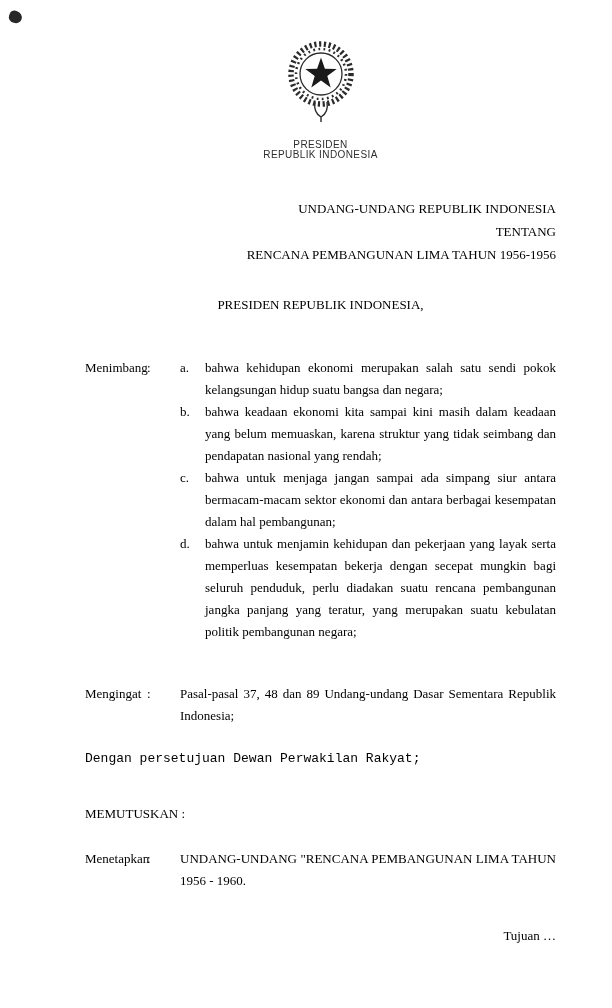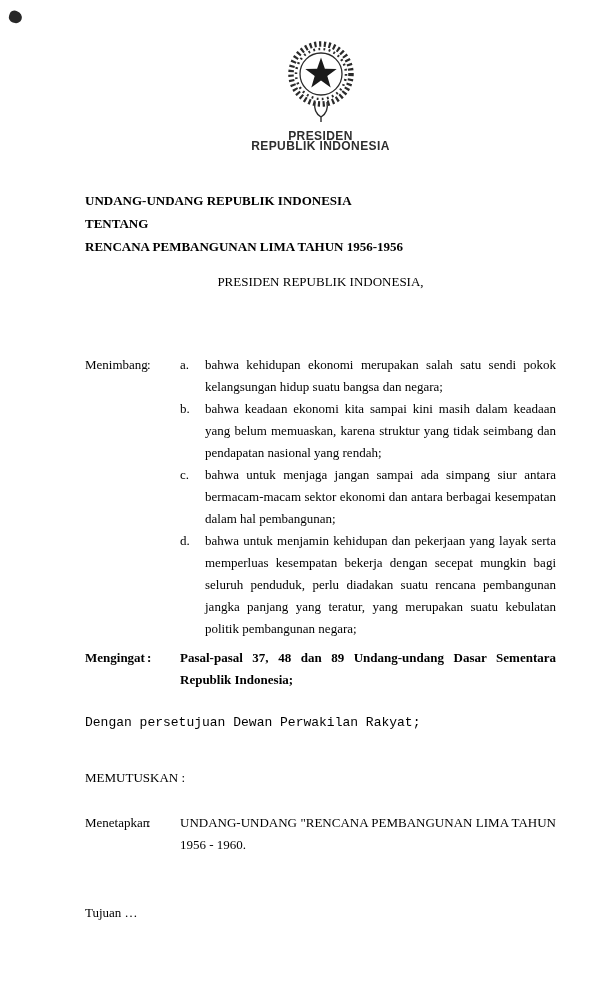--- a/index.html
+++ b/index.html
@@ -25,54 +25,52 @@
     border-radius: 40% 55% 50% 45%;
     transform: rotate(18deg);
     opacity: 0.9;
   }
   .content {
     padding: 0 56px 0 85px; 
   }
   .header { text-align: center; padding-top: 36px; }
   .emblem { display: inline-block; line-height: 0; }
   .emblem-label {
-    margin-top: 4px;
+    margin-top: 12px;
     font-family: "Liberation Sans", sans-serif;
-    font-size: 12px;
+    font-size: 10px;
     line-height: 9.5px;
     letter-spacing: 0.4px;
     color: #2e2e2e;
-    font-weight: bold;
   }
   .title-block {
     margin-top: 38px;
-    text-align: left;
+    text-align: right;
     line-height: 23px;
-    font-weight: bold;
   }
   .salutation {
-    margin-top: 16px;
+    margin-top: 31px;
     text-align: center;
   }
   .clause {
     display: flex;
     line-height: 22px;
   }
   .clause-label { width: 62px; flex: none; }
   .clause-colon { width: 33px; flex: none; }
   .clause-body  { flex: 1; text-align: justify; }
-  .clause-menimbang  { margin-top: 64px; justify-content: space-between; }
-  .clause-mengingat  { margin-top: 7px; font-weight: bold; }
+  .clause-menimbang  { margin-top: 44px; justify-content: space-between; }
+  .clause-mengingat  { margin-top: 40px; }
   .clause-menetapkan { margin-top: 23px; justify-content: center; }
   .item { display: flex; }
   .item-marker { width: 25px; flex: none; }
   .item-text   { flex: 1; text-align: justify; }
   .agreement   { margin-top: 21px; line-height: 22px; font-family: Liberation Mono, monospace; }
   .memutuskan  { margin-top: 33px; text-align: left; line-height: 22px; }
-  .catchword   { margin-top: 46px; text-align: left; line-height: 22px; }
+  .catchword   { margin-top: 33px; text-align: right; line-height: 22px; }
 </style>
 </head>
 <body>
 
 <div class="page">
   <div class="scan-mark"></div>
 
   <div class="content">
 
     <header class="header">

